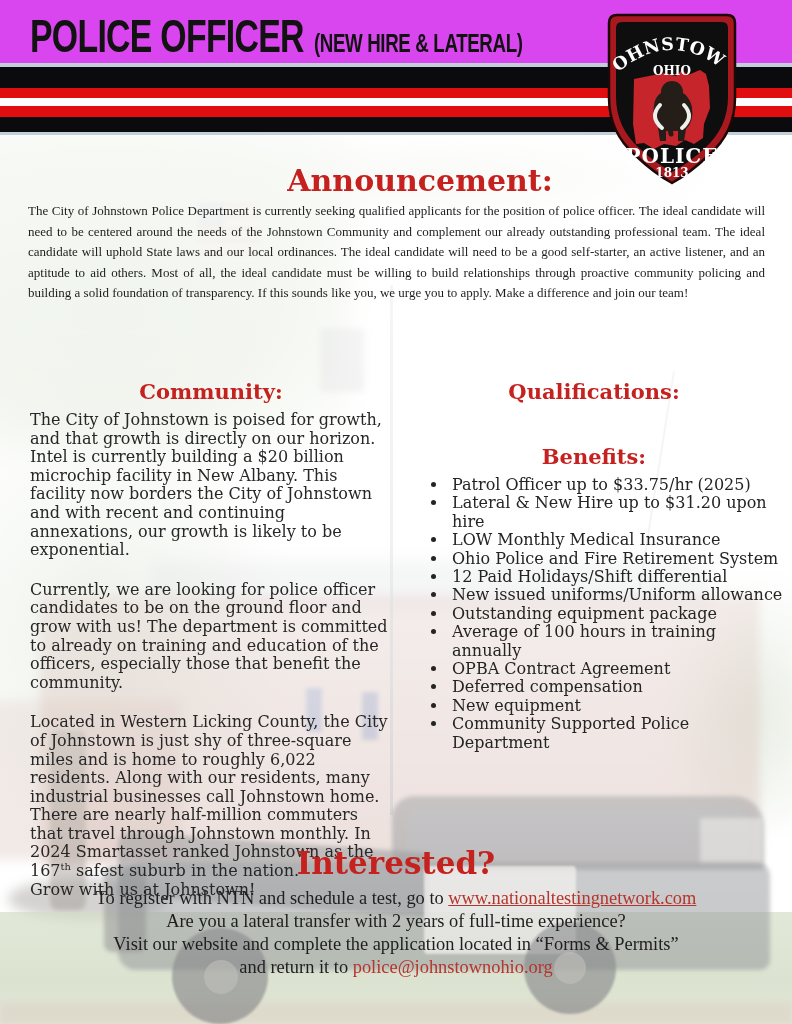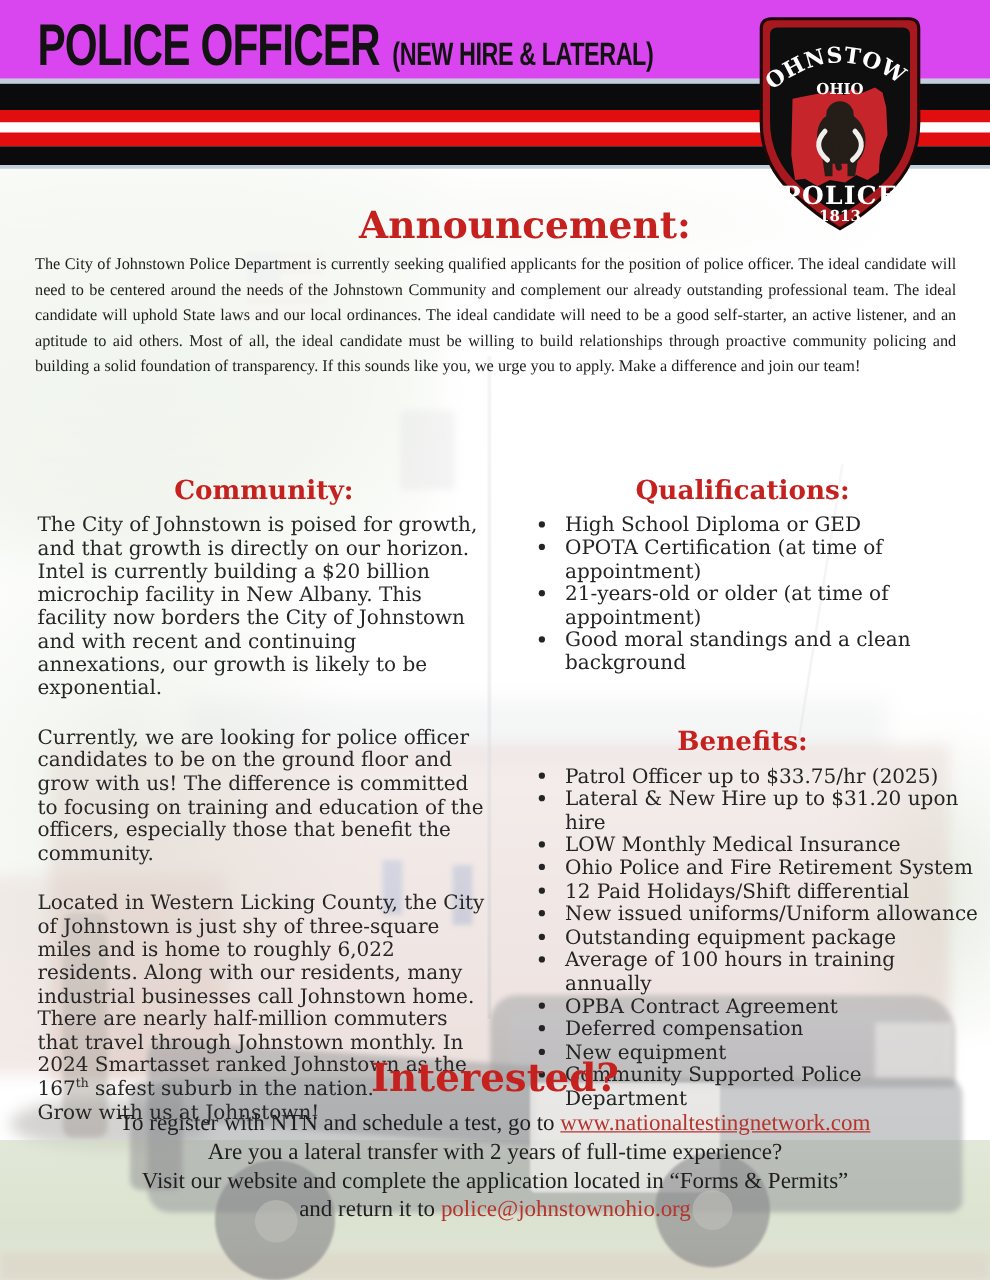--- a/index.html
+++ b/index.html
@@ -169,32 +169,26 @@
   </div>
 
   <div class="content">
 
     <div class="ann-heading">Announcement:</div>
     <div class="ann-body">The City of Johnstown Police Department is currently seeking qualified applicants for the position of police officer. The ideal candidate will need to be centered around the needs of the Johnstown Community and complement our already outstanding professional team. The ideal candidate will uphold State laws and our local ordinances. The ideal candidate will need to be a good self-starter, an active listener, and an aptitude to aid others. Most of all, the ideal candidate must be willing to build relationships through proactive community policing and building a solid foundation of transparency. If this sounds like you, we urge you to apply. Make a difference and join our team!</div>
 
     <div class="col-left">
       <div class="sec-heading">Community:</div>
       <p>The City of Johnstown is poised for growth, and that growth is directly on our horizon. Intel is currently building a $20 billion microchip facility in New Albany. This facility now borders the City of Johnstown and with recent and continuing annexations, our growth is likely to be exponential.</p>
-      <p>Currently, we are looking for police officer candidates to be on the ground floor and grow with us! The difference is committed to focusing on training and education of the officers, especially those that benefit the community.</p>
+      <p>Currently, we are looking for police officer candidates to be on the ground floor and grow with us! The department is committed to already on training and education of the officers, especially those that benefit the community.</p>
       <p><span>Located in Western Licking County, the City of Johnstown is just shy of three-square miles and is home to roughly 6,022 residents. Along with our residents, many industrial businesses call Johnstown home. There are nearly half-million commuters that travel through Johnstown monthly. In 2024 Smartasset ranked Johnstown as the 167</span><sup>th</sup><span> safest suburb in the nation.</span><br><span>Grow with us at Johnstown!</span></p>
     </div>
 
     <div class="col-right">
       <div class="sec-heading">Qualifications:</div>
-      <ul class="blist">
-        <li>High School Diploma or GED</li>
-        <li>OPOTA Certification (at time of appointment)</li>
-        <li>21-years-old or older (at time of appointment)</li>
-        <li>Good moral standings and a clean background</li>
-      </ul>
       <div class="sec-heading benefits-heading">Benefits:</div>
       <ul class="blist">
         <li>Patrol Officer up to $33.75/hr (2025)</li>
         <li>Lateral &amp; New Hire up to $31.20 upon hire</li>
         <li>LOW Monthly Medical Insurance</li>
         <li>Ohio Police and Fire Retirement System</li>
         <li>12 Paid Holidays/Shift differential</li>
         <li>New issued uniforms/Uniform allowance</li>
         <li>Outstanding equipment package</li>
         <li>Average of 100 hours in training annually</li>

